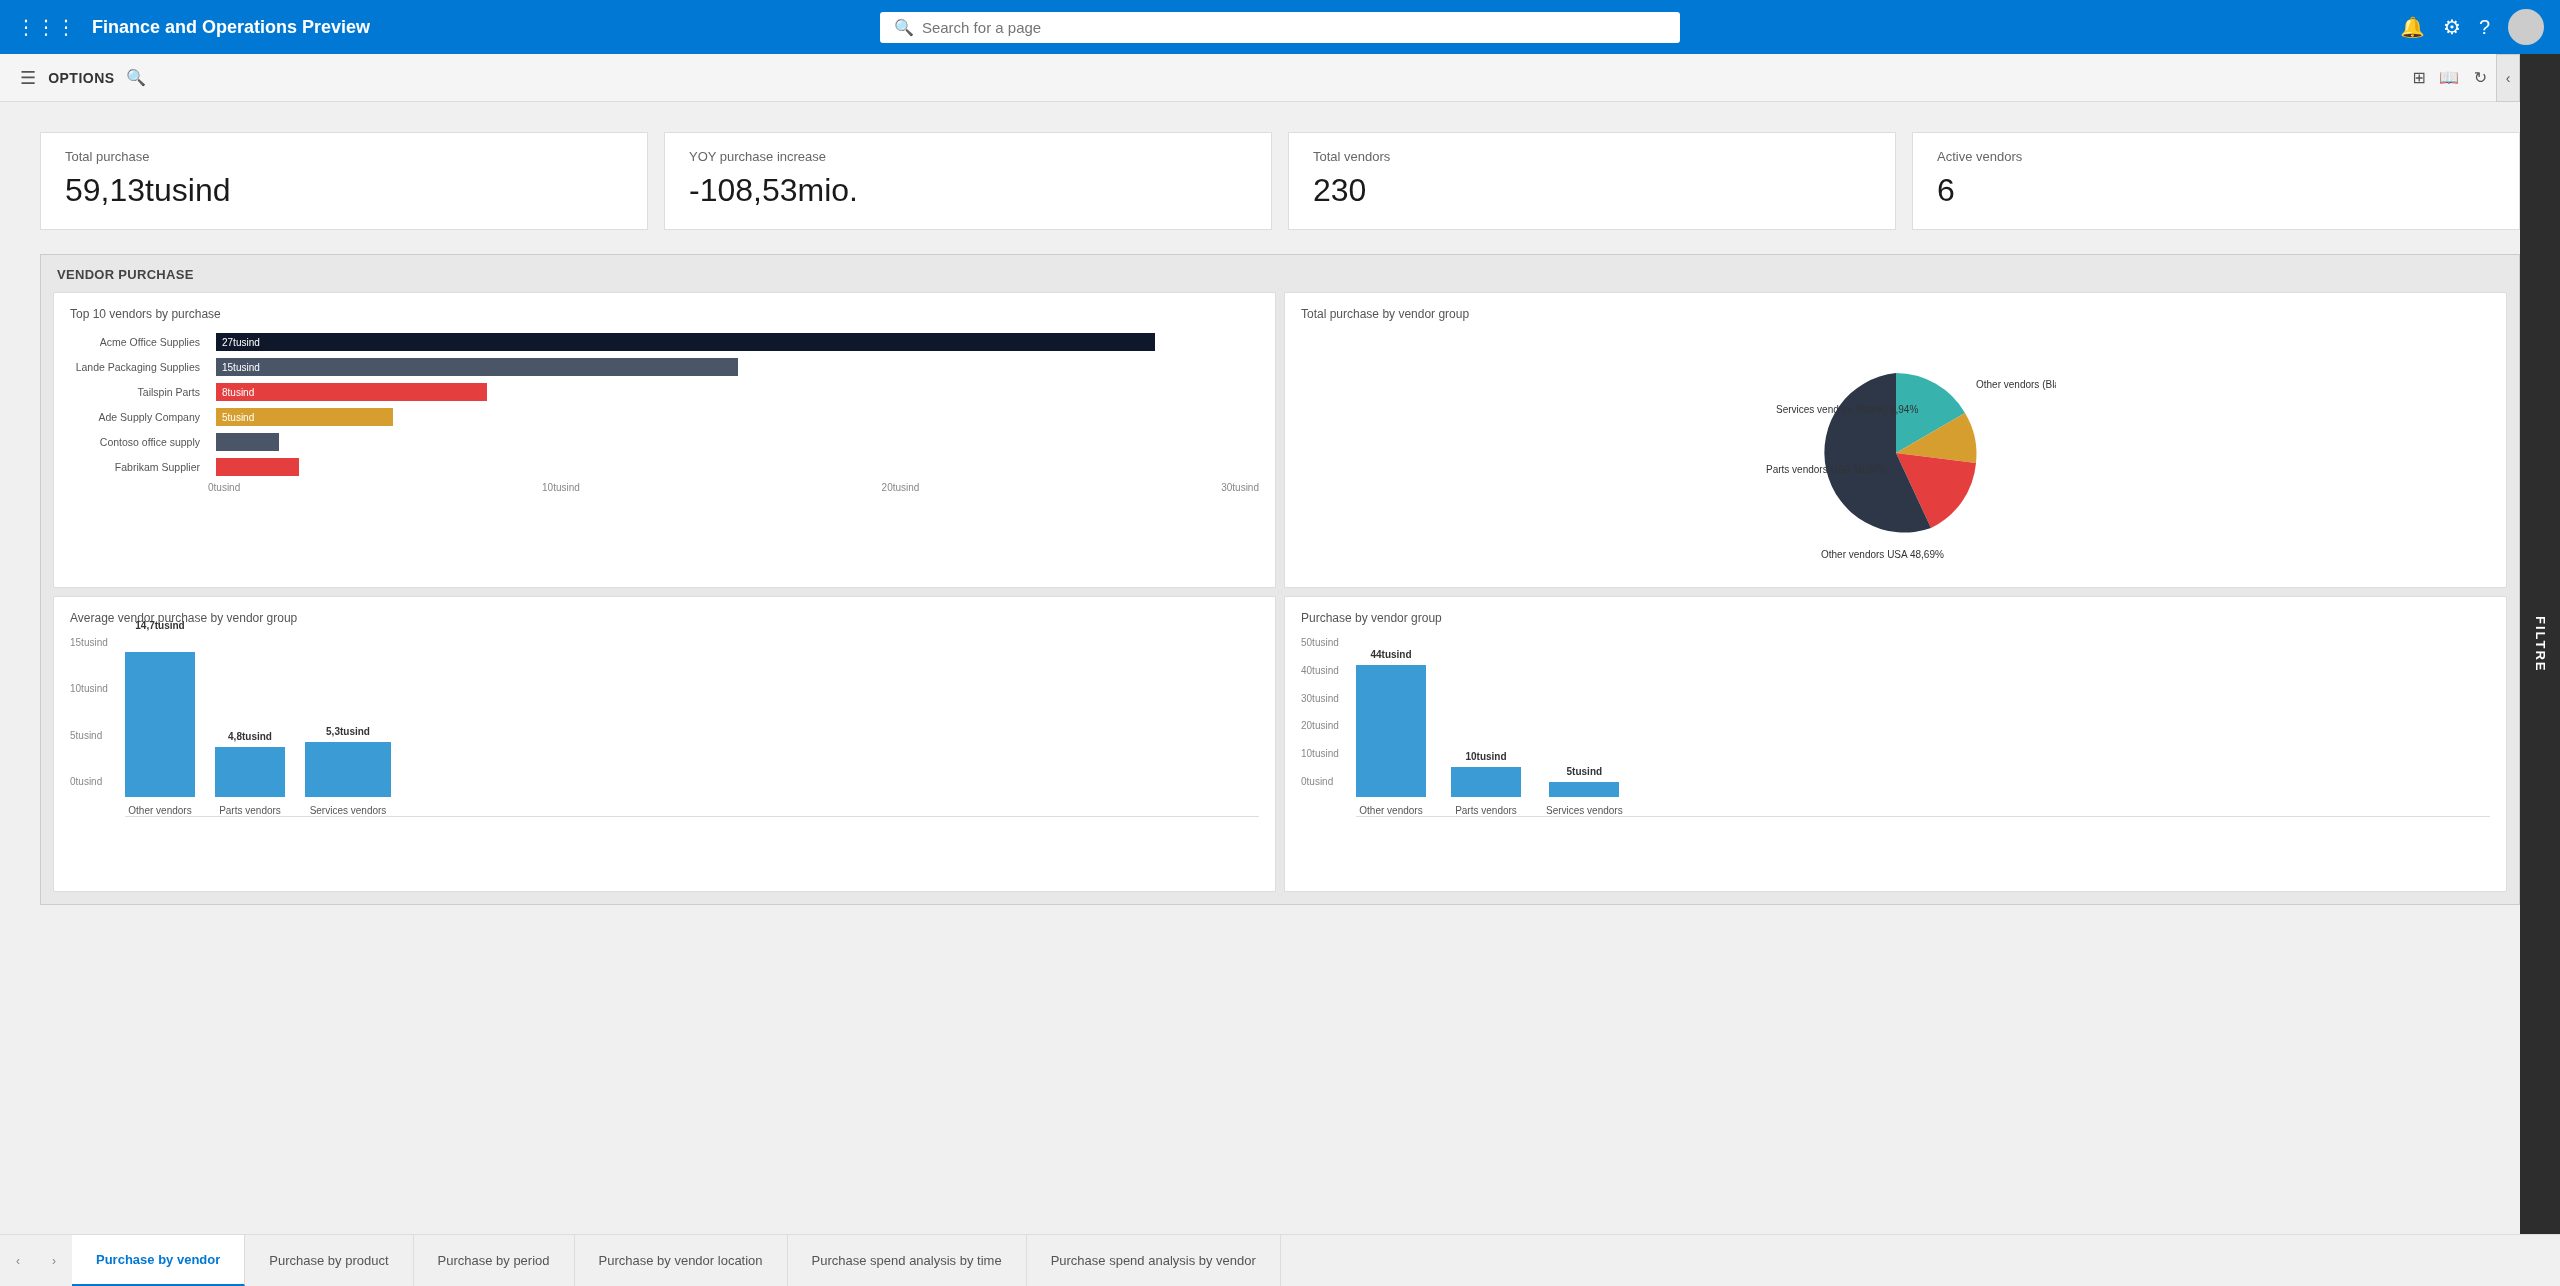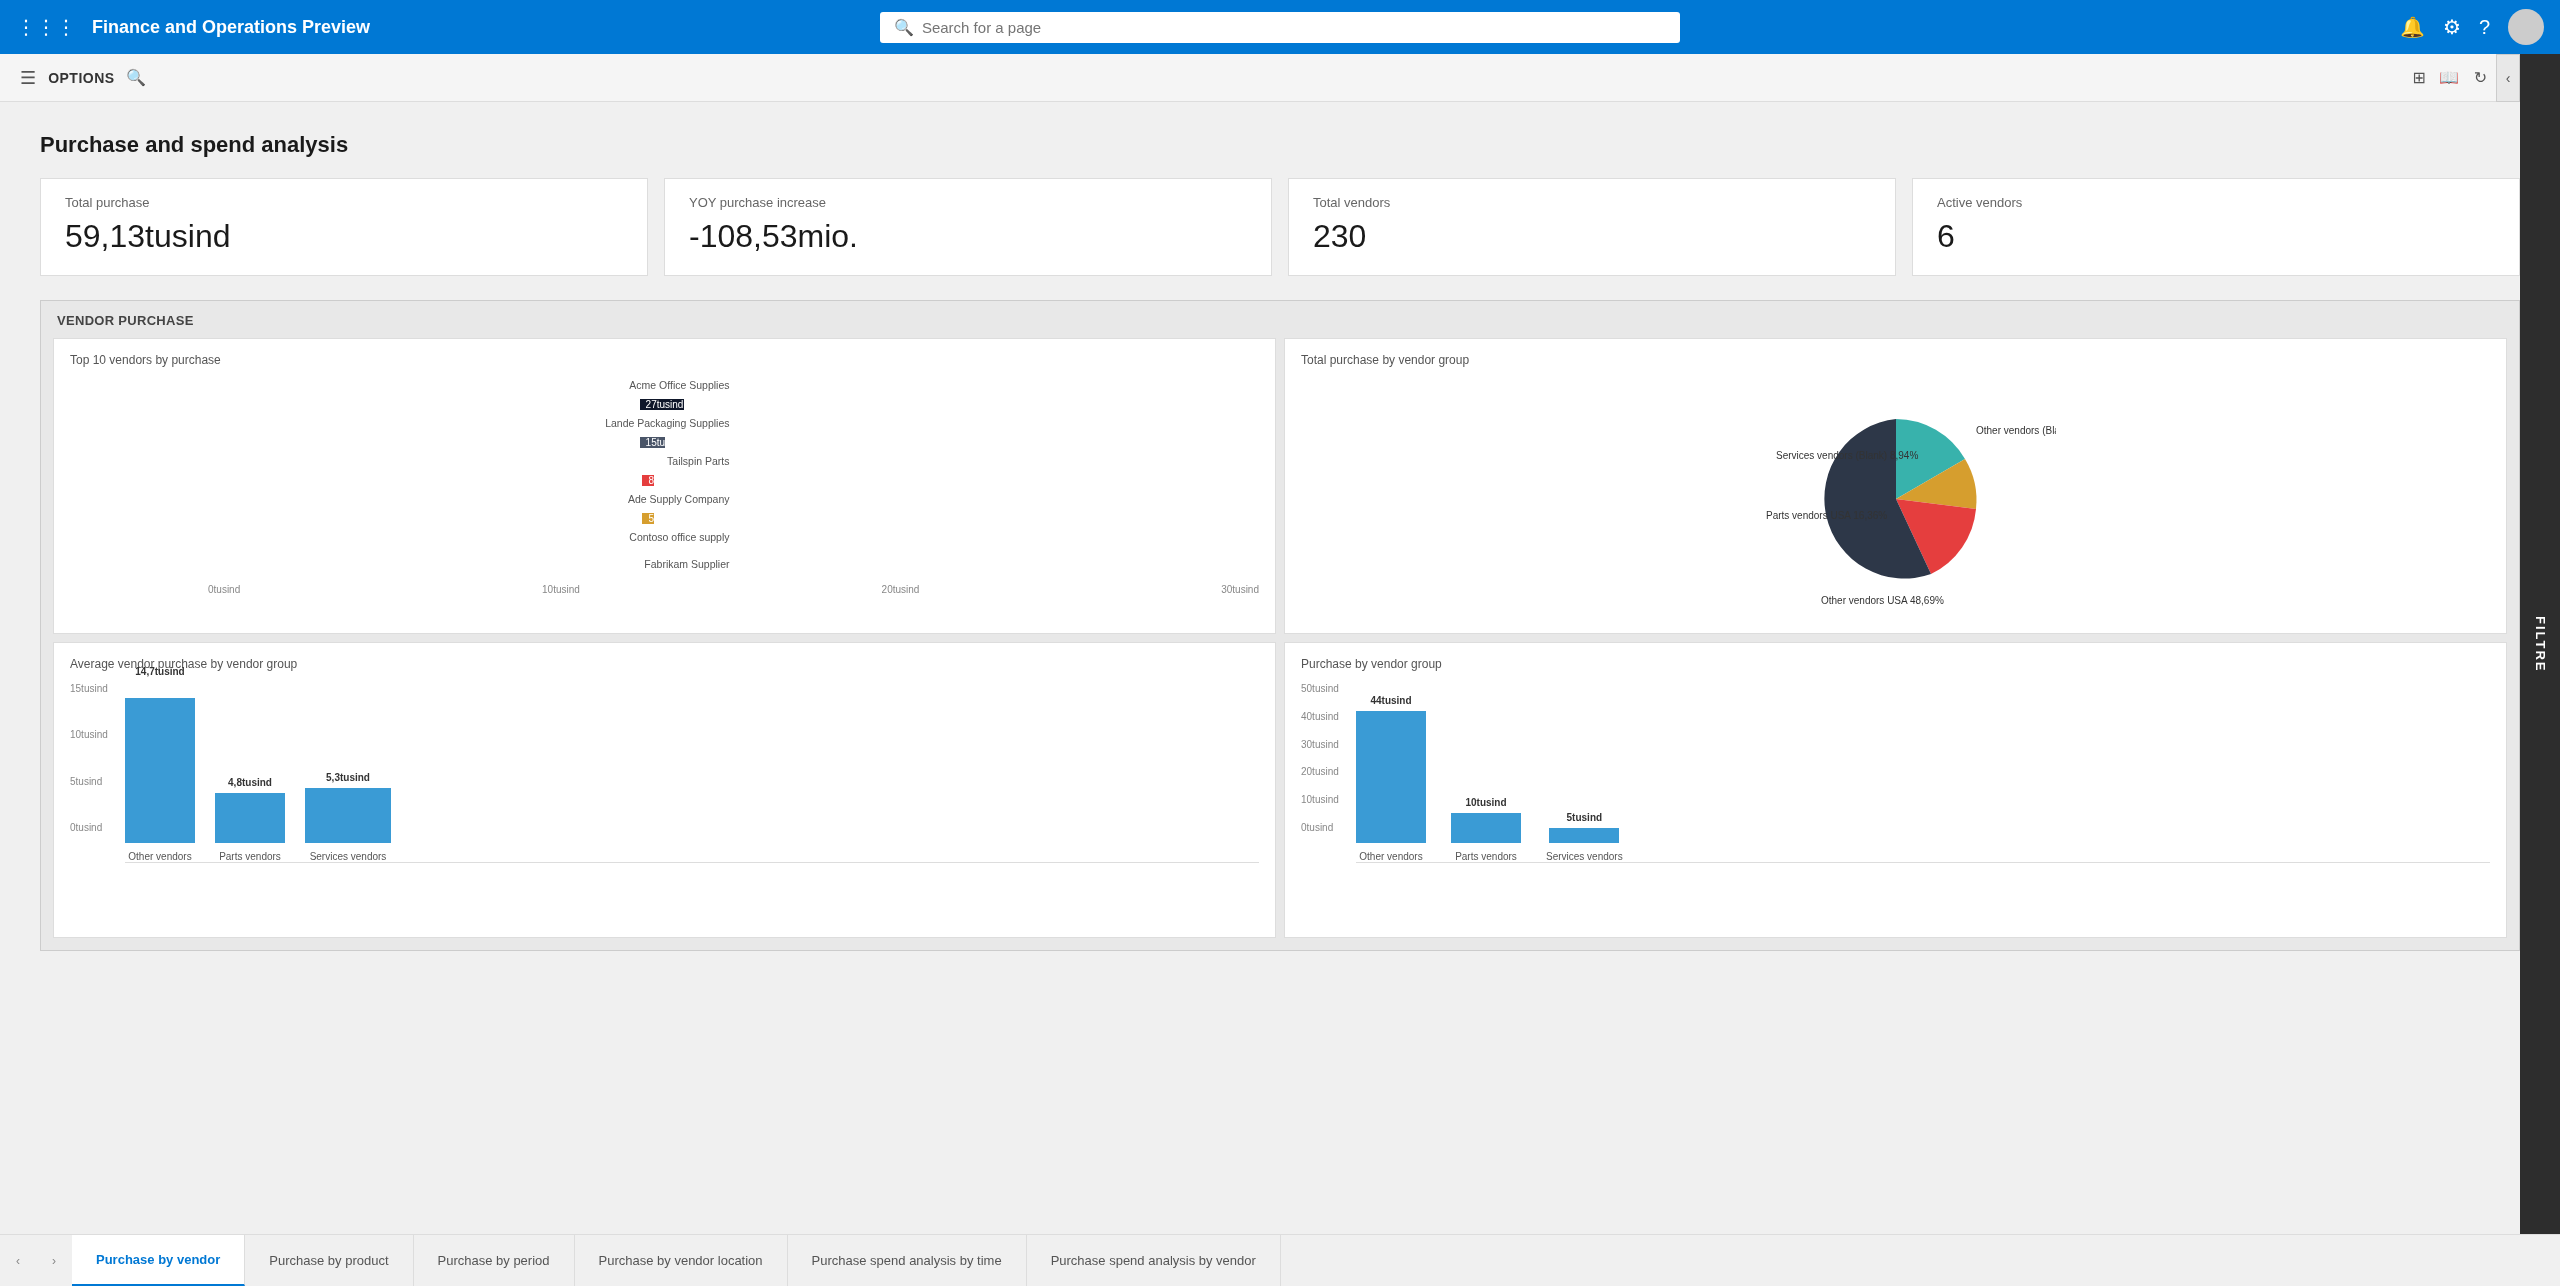--- a/index.html
+++ b/index.html
@@ -117,21 +117,21 @@
       padding: 14px 16px;
     }
     .chart-title {
       font-size: 12px;
       color: #555;
       margin-bottom: 12px;
     }
 
     
     .bar-chart-horiz { display: flex; flex-direction: column; gap: 7px; margin-top: 4px; }
-    .bar-row { display: flex; align-items: center; gap: 8px; flex-direction: column; }
+    .bar-row { display: flex; align-items: center; gap: 16px; }
     .bar-row-label { font-size: 10.5px; color: #555; text-align: right; min-width: 130px; }
     .bar-container { flex: 1; position: relative; height: 18px; }
     .bar { height: 100%; display: flex; align-items: center; padding: 0 6px; font-size: 10px; color: white; font-weight: 500; }
     .bar-axis { display: flex; justify-content: space-between; margin-top: 6px; padding-left: 138px; }
     .bar-axis span { font-size: 10px; color: #888; }
 
     
     .pie-container { display: flex; justify-content: center; align-items: center; margin-top: 8px; position: relative; }
     .vbar-group { display: flex; flex-direction: column; align-items: center; gap: 4px; }
 
@@ -235,21 +235,20 @@
   <div class="toolbar-right">
     <span>⊞</span>
     <span>📖</span>
     <span>↻</span>
     <span>⧉</span>
     <span>✕</span>
   </div>
 </div>
 
 <div class="main-content">
-  <h1 class="page-title">Purchase and spend analysis</h1>
 
   <div class="kpi-row">
     <div class="kpi-card">
       <div class="kpi-label">Total purchase</div>
       <div class="kpi-value">59,13tusind</div>
     </div>
     <div class="kpi-card">
       <div class="kpi-label">YOY purchase increase</div>
       <div class="kpi-value">-108,53mio.</div>
     </div>

